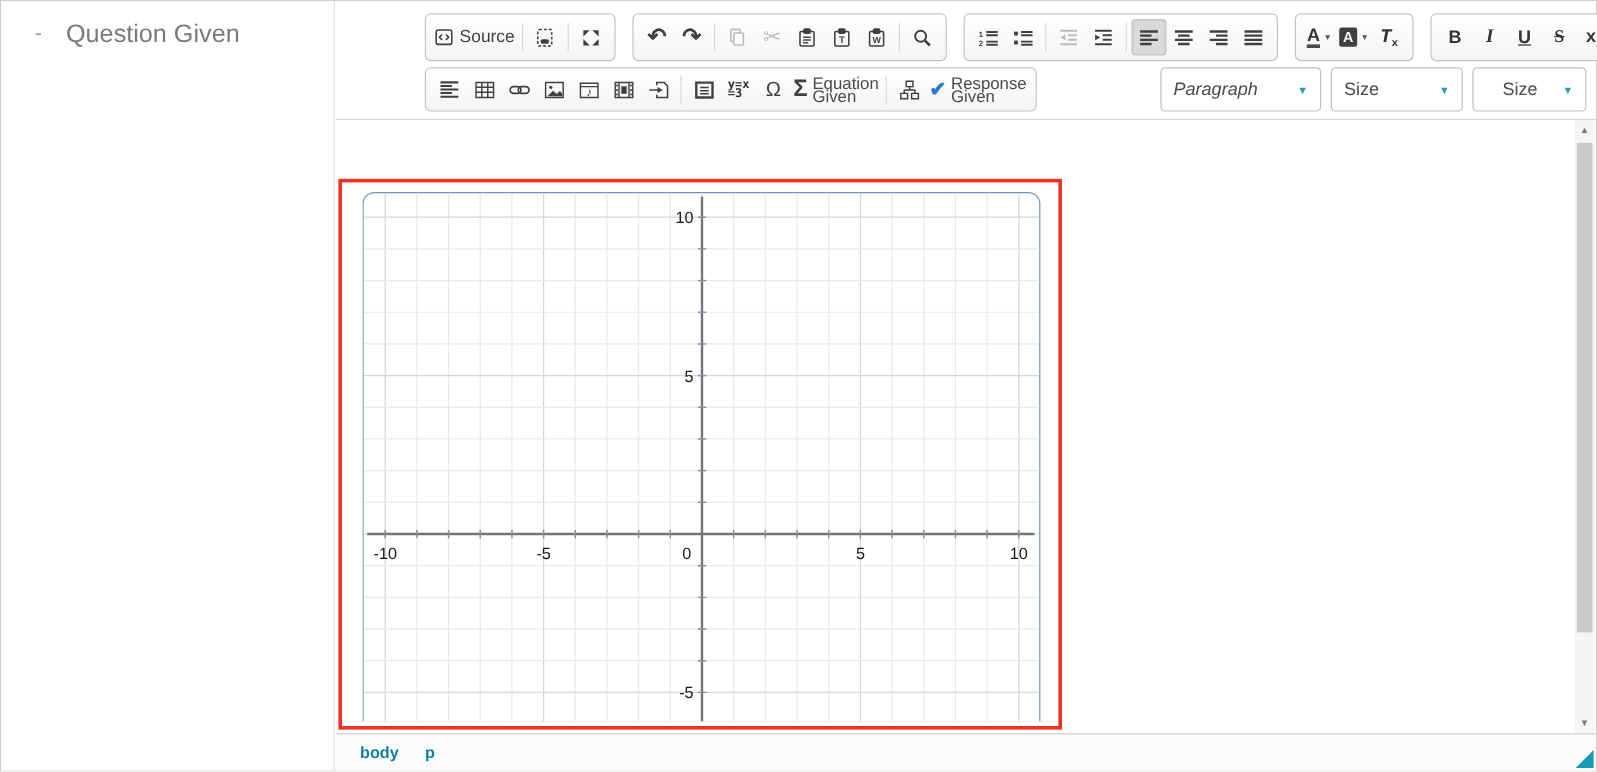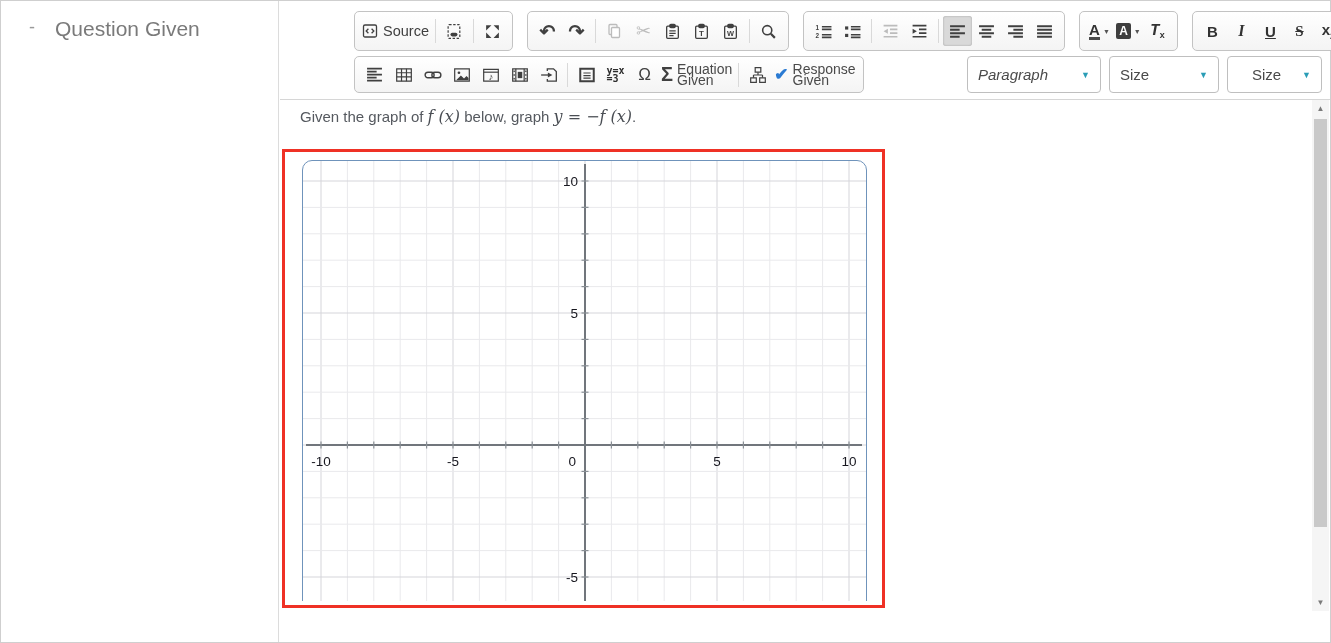--- a/index.html
+++ b/index.html
@@ -357,21 +357,20 @@
           <span class="dd-caret">▼</span>
         </div>
         <div class="dropdown dd-size">
           <span class="dd-label">Size</span>
           <span class="dd-caret">▼</span>
         </div>
       </div>
     </div>
 
     <div class="content">
-      <p class="question"><span>Given the graph of </span><span class="math">f (x)</span><span> below, graph </span><span class="math">y = −f (x)</span><span>.</span></p>
 
       <div class="graph-clip">
         <div class="graph-box">
           <svg id="graph-svg" width="565" height="441">
               <line x1="18" y1="0" x2="18" y2="441" stroke="#d5d5da" stroke-width="1"></line>
               <line x1="44.400000000000006" y1="0" x2="44.400000000000006" y2="441" stroke="#e9e9ec" stroke-width="1"></line>
               <line x1="70.80000000000001" y1="0" x2="70.80000000000001" y2="441" stroke="#e9e9ec" stroke-width="1"></line>
               <line x1="97.20000000000002" y1="0" x2="97.20000000000002" y2="441" stroke="#e9e9ec" stroke-width="1"></line>
               <line x1="123.60000000000002" y1="0" x2="123.60000000000002" y2="441" stroke="#e9e9ec" stroke-width="1"></line>
               <line x1="150" y1="0" x2="150" y2="441" stroke="#d5d5da" stroke-width="1"></line>
@@ -456,14 +455,19 @@
       </div>
       <div class="red-selection"></div>
 
       <div class="scrollbar">
         <div class="sb-arrow sb-up">▲</div>
         <div class="sb-thumb"></div>
         <div class="sb-arrow sb-down">▼</div>
       </div>
     </div>
 
+    <div class="path-bar">
+      <span class="path-item">body</span>
+      <span class="path-item">p</span>
+      <div class="resize-handle"></div>
+    </div>
   </div>
 </div>
 
 </body></html>

